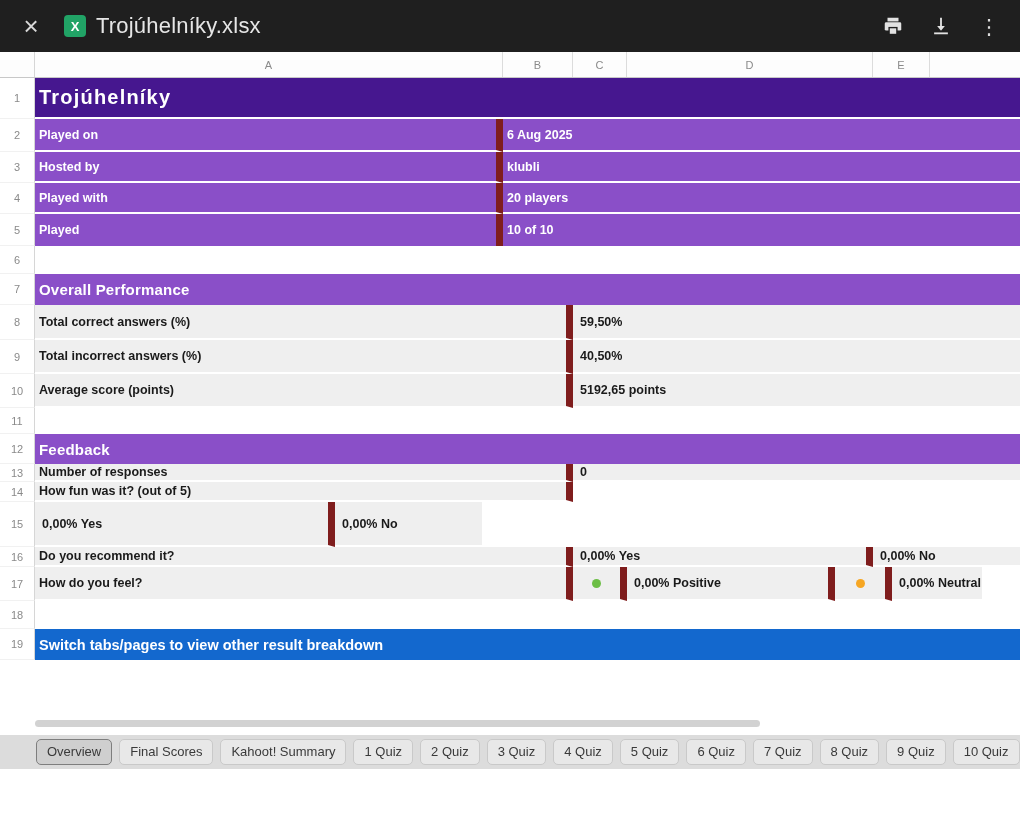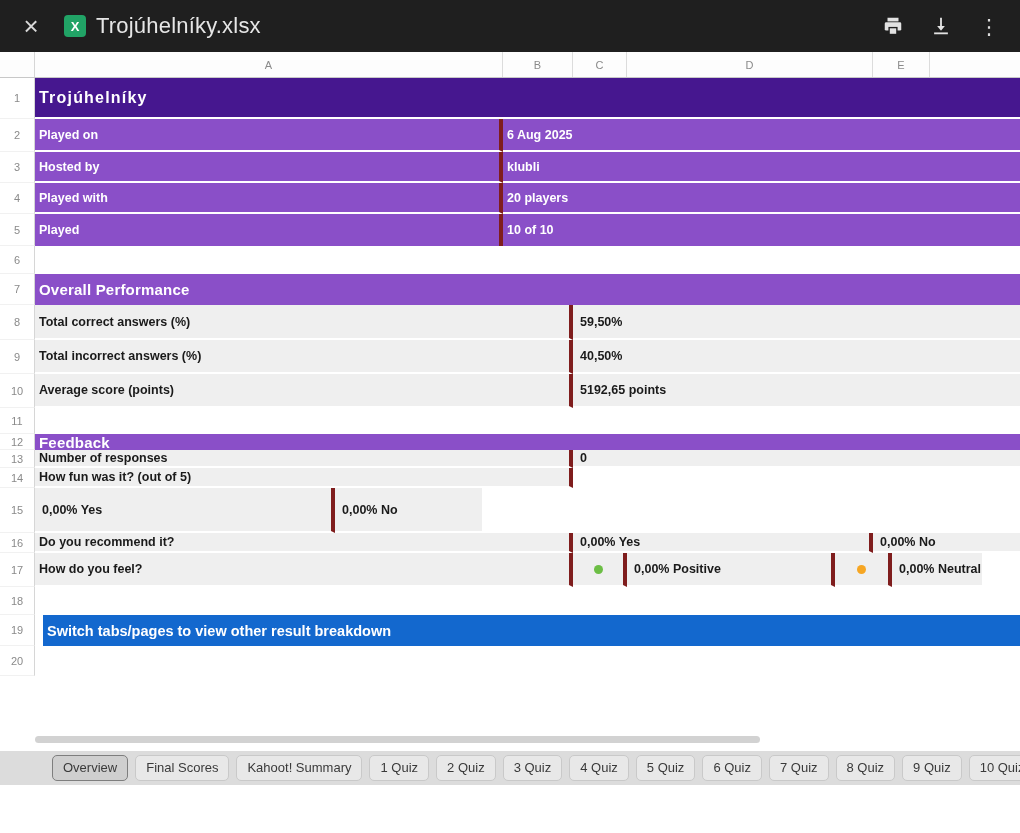--- a/index.html
+++ b/index.html
@@ -35,46 +35,46 @@
   .gut { width:35px; min-width:35px; display:flex; align-items:center;
          justify-content:center; font-size:11px; color:#8A8A8A;
          border-right:1px solid #D6D6D6; border-bottom:1px solid #F1F1F1;
          background:#fff; }
   .cell { display:flex; align-items:center; padding:0 4px;
           font-size:12.5px; font-weight:bold; overflow:hidden; white-space:nowrap; }
   .bg-pdark { background:#46178F; color:#fff; }
   .bg-purple { background:#8A4FC8; color:#fff; }
   .bg-gray { background:#EFEFEF; color:#1A1A1A; }
   .bg-blue { background:#1368CE; color:#fff; }
-  .sep-r { border-right:4px solid #7f1d1d; }
+  .sep-r { border-right:7px solid #7f1d1d; }
   .sep-b { border-bottom:2px solid #fff; }
   .val { padding-left:7px; }
   .center { justify-content:center; }
-  .title-cell { font-size:16px; letter-spacing:1.2px; }
+  .title-cell { font-size:20px; letter-spacing:1.2px; }
   .section-cell { font-size:15px; letter-spacing:0.2px; }
-  .banner-cell { font-size:14.5px;margin-left:8px; }
+  .banner-cell { font-size:14.5px; }
   .w-full{width:985px} .w-a{width:468px} .w-bf{width:517px} .w-ab{width:538px}
   .w-cf{width:447px} .w-cd{width:300px} .w-ef{width:147px}
   .w-c{width:54px} .w-d{width:208px} .w-e{width:57px} .w-f{width:90px}
   .dot { width:9px; height:9px; border-radius:50%; display:inline-block; }
   .dot-green { background:#6CBE45; }
   .dot-orange { background:#F6A623; }
 
   
   .filler { position:relative; height:75px; background:#fff; }
   .hscrollbar { position:absolute; left:35px; top:60px; width:725px; height:7px;
                 border-radius:4px; background:#D2D2D2; cursor:pointer; }
 
   
   .tabbar { height:34px; background:#DCDCDC; display:flex; align-items:center;
             gap:7px; padding:0 6px 0 36px; overflow:hidden; white-space:nowrap; }
   .tab { flex:0 0 auto; padding:5px 10px; font-size:13px; color:#3A3A3A;
          background:#E8E8E8; border:1px solid #C9C9C9; border-radius:5px;
          cursor:pointer; font-family:"Liberation Sans",sans-serif; line-height:1.1; }
-  .tab.active { background:#CFCFCF; border:1.5px solid #7E7E7E;margin-left:16px; }
+  .tab.active { background:#CFCFCF; border:1.5px solid #7E7E7E; }
 </style>
 </head>
 <body>
 
 <header class="topbar">
   <button class="icon-btn">
     <span class="close-glyph">×</span>
   </button>
   <span class="excel-badge">X</span>
   <span class="doc-title">Trojúhelníky.xlsx</span>
@@ -164,21 +164,21 @@
   <div class="row" style="height:34px">
     <div class="gut">10</div>
     <div class="cell bg-gray w-ab sep-r sep-b">Average score (points)</div>
     <div class="cell bg-gray w-cf sep-b val">5192,65 points</div>
   </div>
 
   <div class="row" style="height:26px">
     <div class="gut">11</div>
   </div>
 
-  <div class="row" style="height:16px">
+  <div class="row" style="height:30px">
     <div class="gut">12</div>
     <div class="cell bg-purple w-full section-cell">Feedback</div>
   </div>
 
   <div class="row" style="height:18px">
     <div class="gut">13</div>
     <div class="cell bg-gray w-ab sep-r sep-b">Number of responses</div>
     <div class="cell bg-gray w-cf sep-b val">0</div>
   </div>
 
@@ -215,23 +215,20 @@
 
   <div class="row" style="height:28px">
     <div class="gut">18</div>
   </div>
 
   <div class="row" style="height:31px">
     <div class="gut">19</div>
     <div class="cell bg-blue w-full banner-cell">Switch tabs/pages to view other result breakdown</div>
   </div>
 
-  <div class="row" style="height:30px">
-    <div class="gut">20</div>
-  </div>
 
 </div>
 
 <div class="filler">
   <div class="hscrollbar"></div>
 </div>
 
 <footer class="tabbar">
   <button class="tab active">Overview</button>
   <button class="tab">Final Scores</button>

